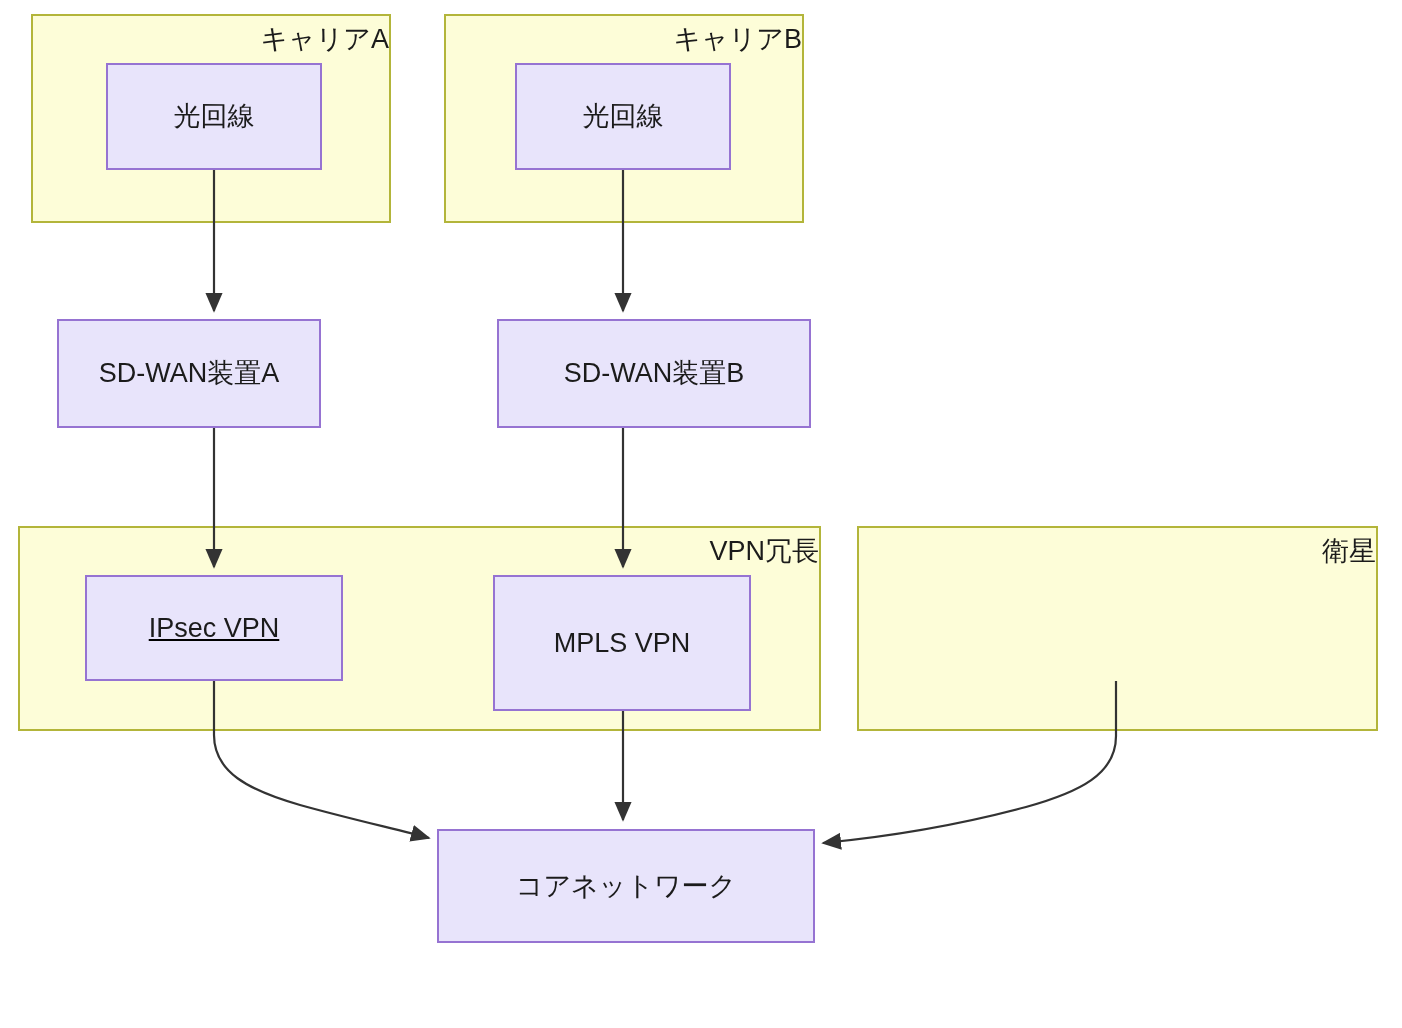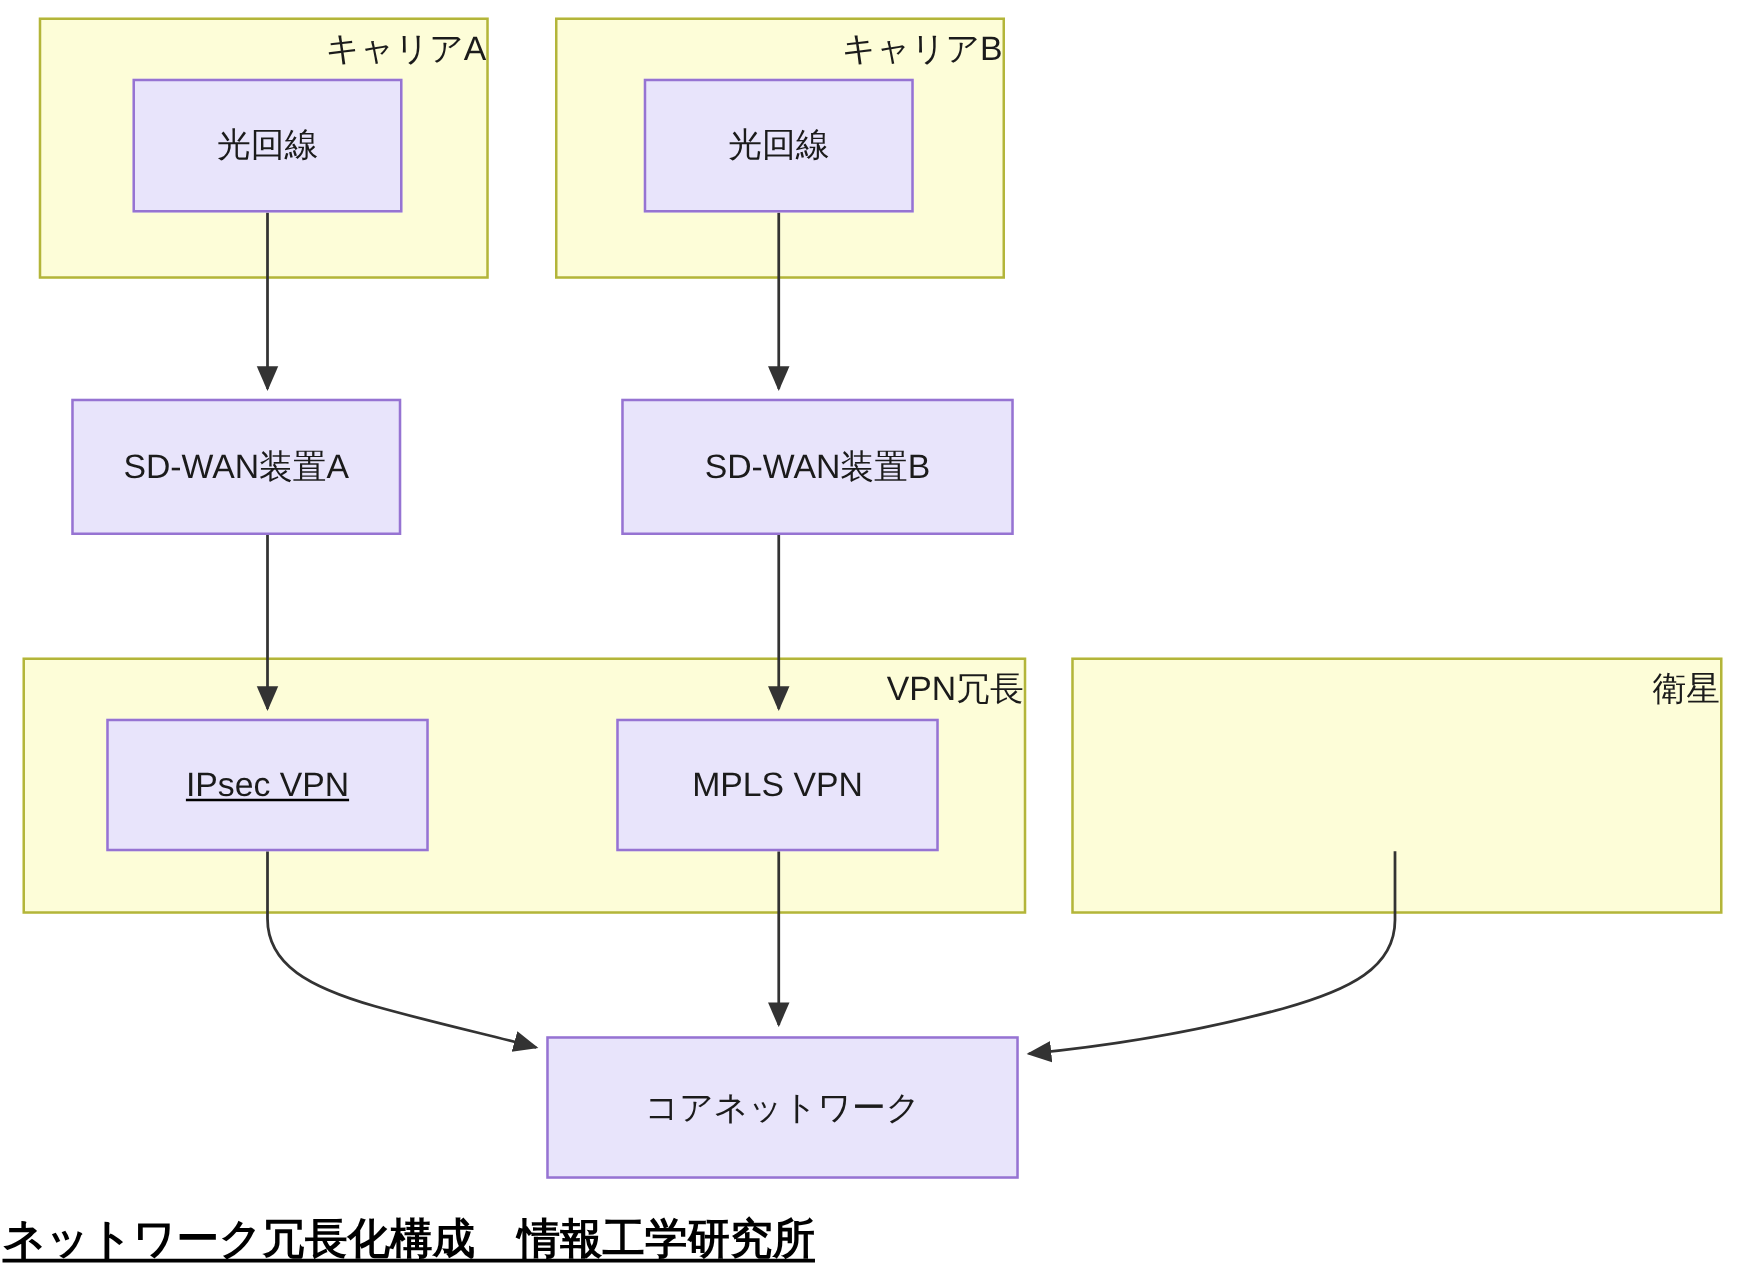--- a/index.html
+++ b/index.html
@@ -131,24 +131,23 @@
   </div>
 
   <div class="node" style="left:469px; top:319px; width:314px; height:109px;margin-left:28px;">
     <span class="node-label">SD-WAN装置B</span>
   </div>
 
   <div class="node" style="left:85px; top:575px; width:258px; height:106px;text-decoration:underline;">
     <span class="node-label">IPsec VPN</span>
   </div>
 
-  <div class="node" style="left:493px; top:575px; width:258px; height:106px;">
+  <div class="node" style="left:493px; top:575px; width:258px; height:136px;">
     <span class="node-label">MPLS VPN</span>
   </div>
 
 
   <div class="node" style="left:437px; top:829px; width:378px; height:114px;">
     <span class="node-label">コアネットワーク</span>
   </div>
 
-  <div class="caption">ネットワーク冗長化構成　情報工学研究所</div>
 
 </div>
 
 </body></html>

